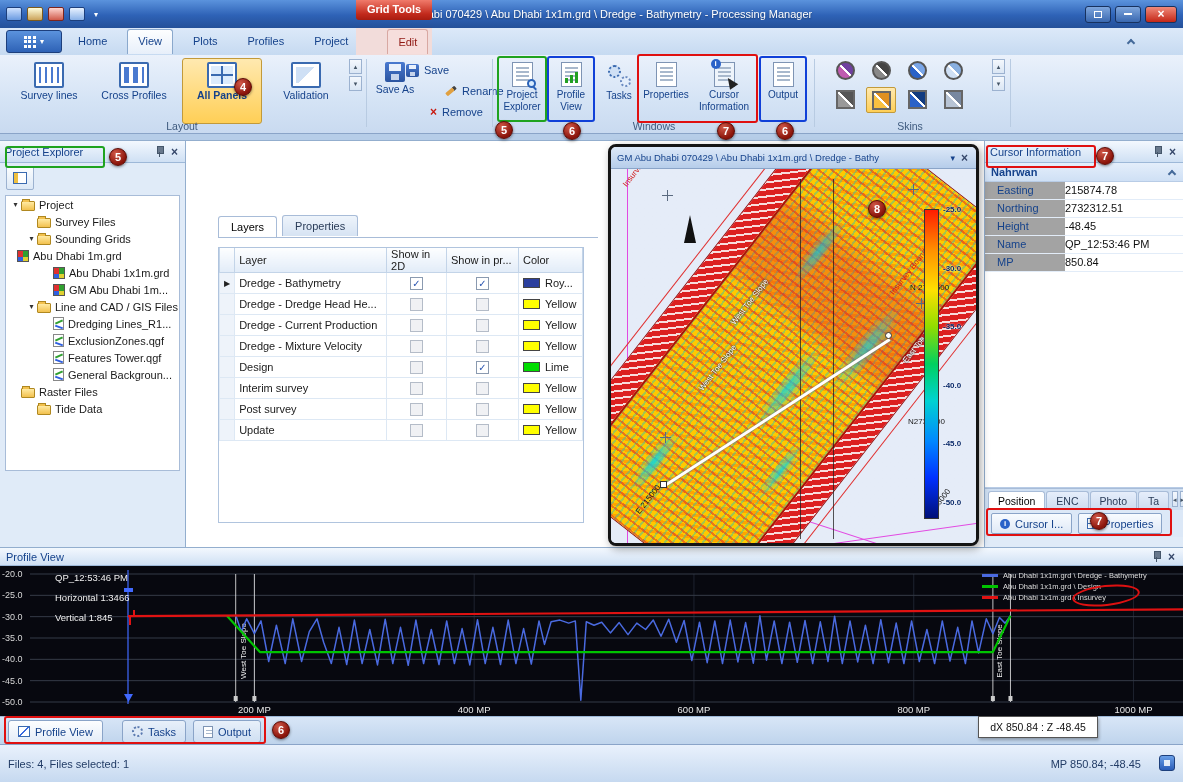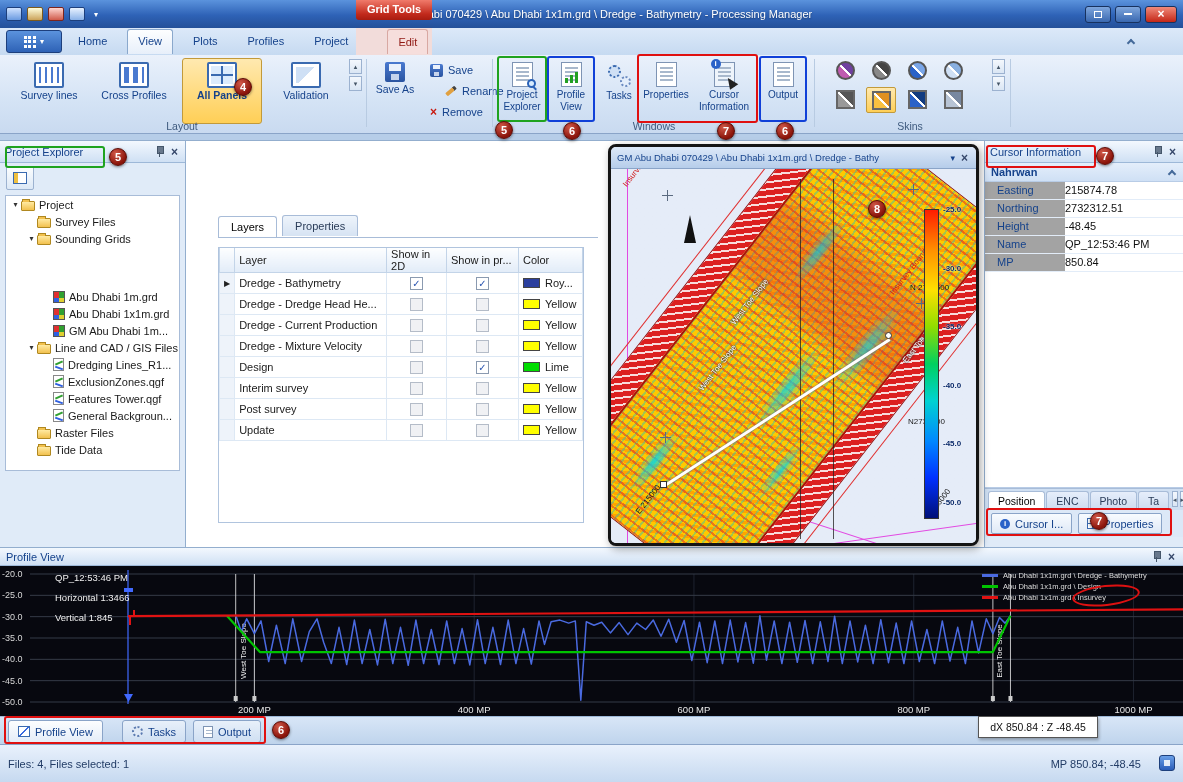--- a/index.html
+++ b/index.html
@@ -254,21 +254,21 @@
       <div class="sbtn glyph-up"></div>
       <div class="sbtn glyph-down"></div>
     </div>
     <div class="rgroup-label" style="left:12px;width:340px">Layout</div>
     <div class="rsep" style="left:366px"></div>
 
     <div class="bigbtn" style="left:372px;width:46px">
       <div class="ic-floppy"></div>
       <div class="blabel">Save As</div>
     </div>
-    <div class="smallbtn" style="left:424px;top:5px">
+    <div class="smallbtn" style="left:400px;top:5px">
       <span class="ic-floppy sm"></span>
       <span>Save</span>
     </div>
     <div class="smallbtn" style="left:439px;top:26px">
       <span class="ic-pencil"></span>
       <span>Rename</span>
     </div>
     <div class="smallbtn" style="left:424px;top:47px">
       <span class="ic-redx">×</span>
       <span>Remove</span>
@@ -365,21 +365,21 @@
         <div class="trow" style="padding-left: 20px;">
           <span class="texp"></span>
           <span class="ti ti-folder"></span>
           <span class="tlabel">Survey Files</span>
         </div>
         <div class="trow" style="padding-left: 20px;">
           <span class="texp">▾</span>
           <span class="ti ti-folder"></span>
           <span class="tlabel">Sounding Grids</span>
         </div>
-        <div class="trow" style="padding-left: 36px; margin-top: 41px;">
+        <div class="trow" style="">
           <span class="texp"></span>
           <span class="ti ti-grid"></span>
           <span class="tlabel">Abu Dhabi 1m.grd</span>
         </div>
         <div class="trow" style="padding-left: 36px;">
           <span class="texp"></span>
           <span class="ti ti-grid"></span>
           <span class="tlabel">Abu Dhabi 1x1m.grd</span>
         </div>
         <div class="trow" style="padding-left: 36px;">
@@ -405,21 +405,21 @@
         <div class="trow" style="padding-left: 36px;">
           <span class="texp"></span>
           <span class="ti ti-cad"></span>
           <span class="tlabel">Features Tower.qgf</span>
         </div>
         <div class="trow" style="padding-left: 36px;">
           <span class="texp"></span>
           <span class="ti ti-cad"></span>
           <span class="tlabel">General Backgroun...</span>
         </div>
-        <div class="trow" style="padding-left: 20px;">
+        <div class="trow" style="padding-left: 4px;">
           <span class="texp"></span>
           <span class="ti ti-folder"></span>
           <span class="tlabel">Raster Files</span>
         </div>
         <div class="trow" style="padding-left: 20px;">
           <span class="texp"></span>
           <span class="ti ti-folder"></span>
           <span class="tlabel">Tide Data</span>
         </div>
       </div>

